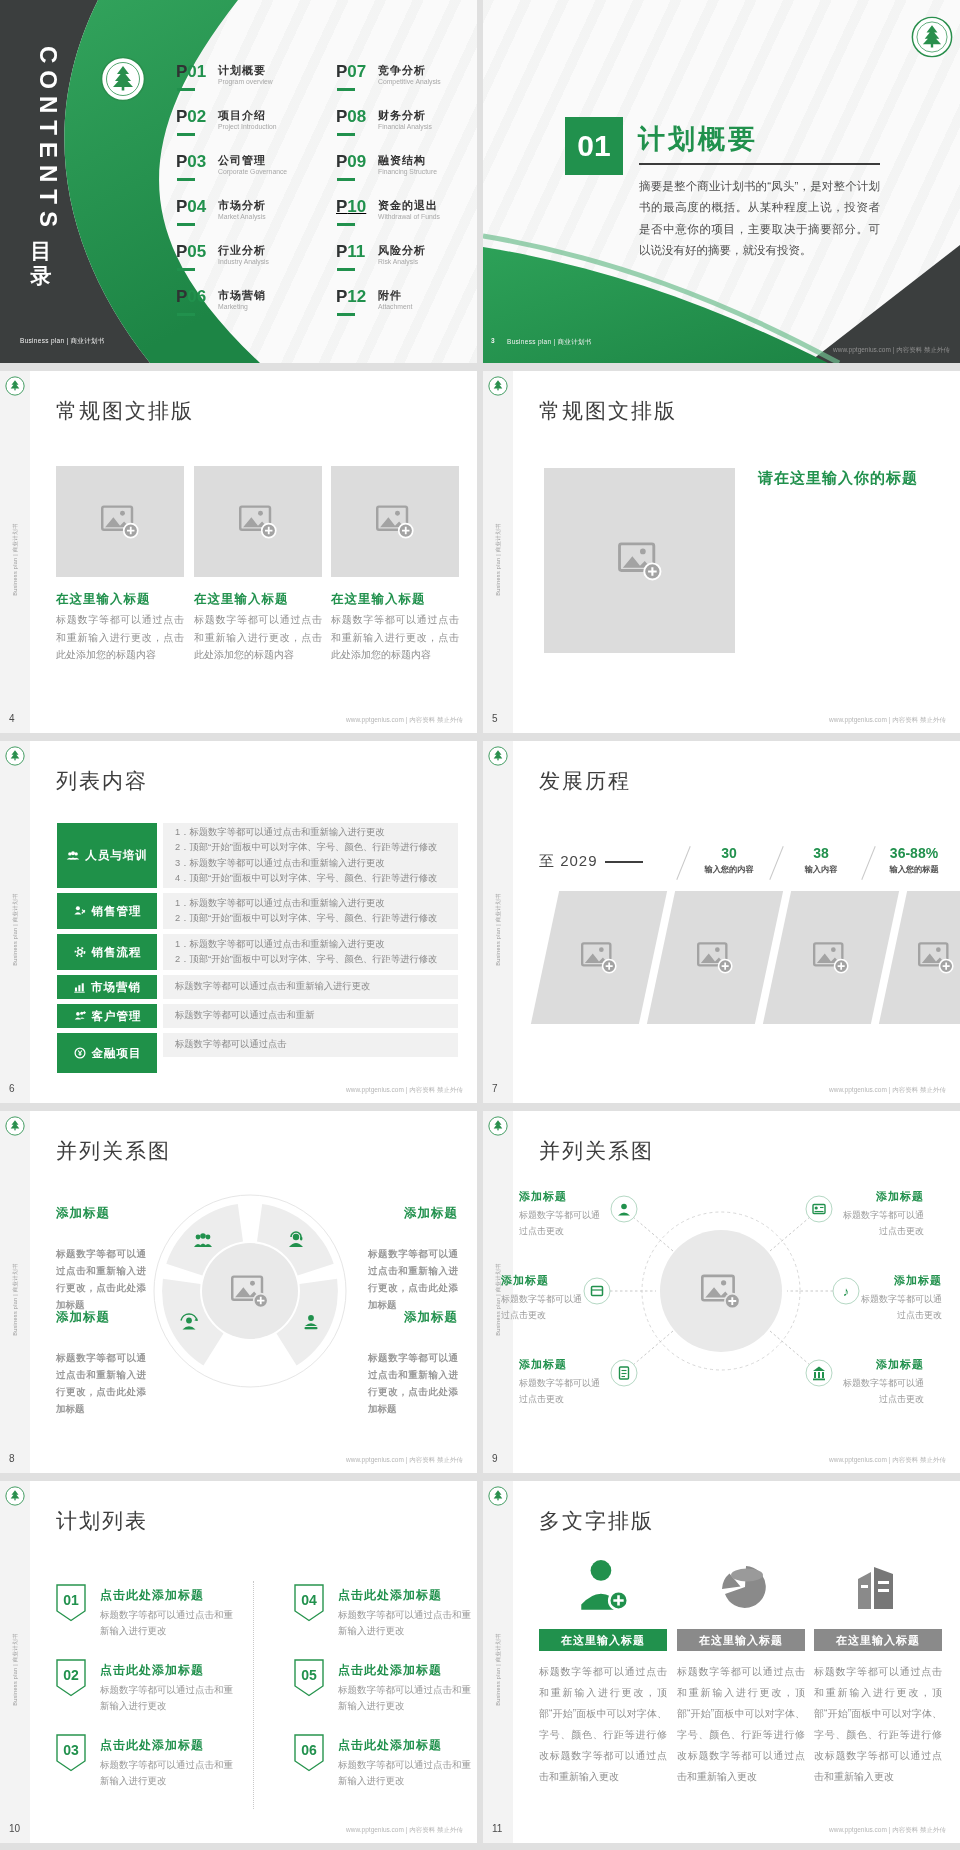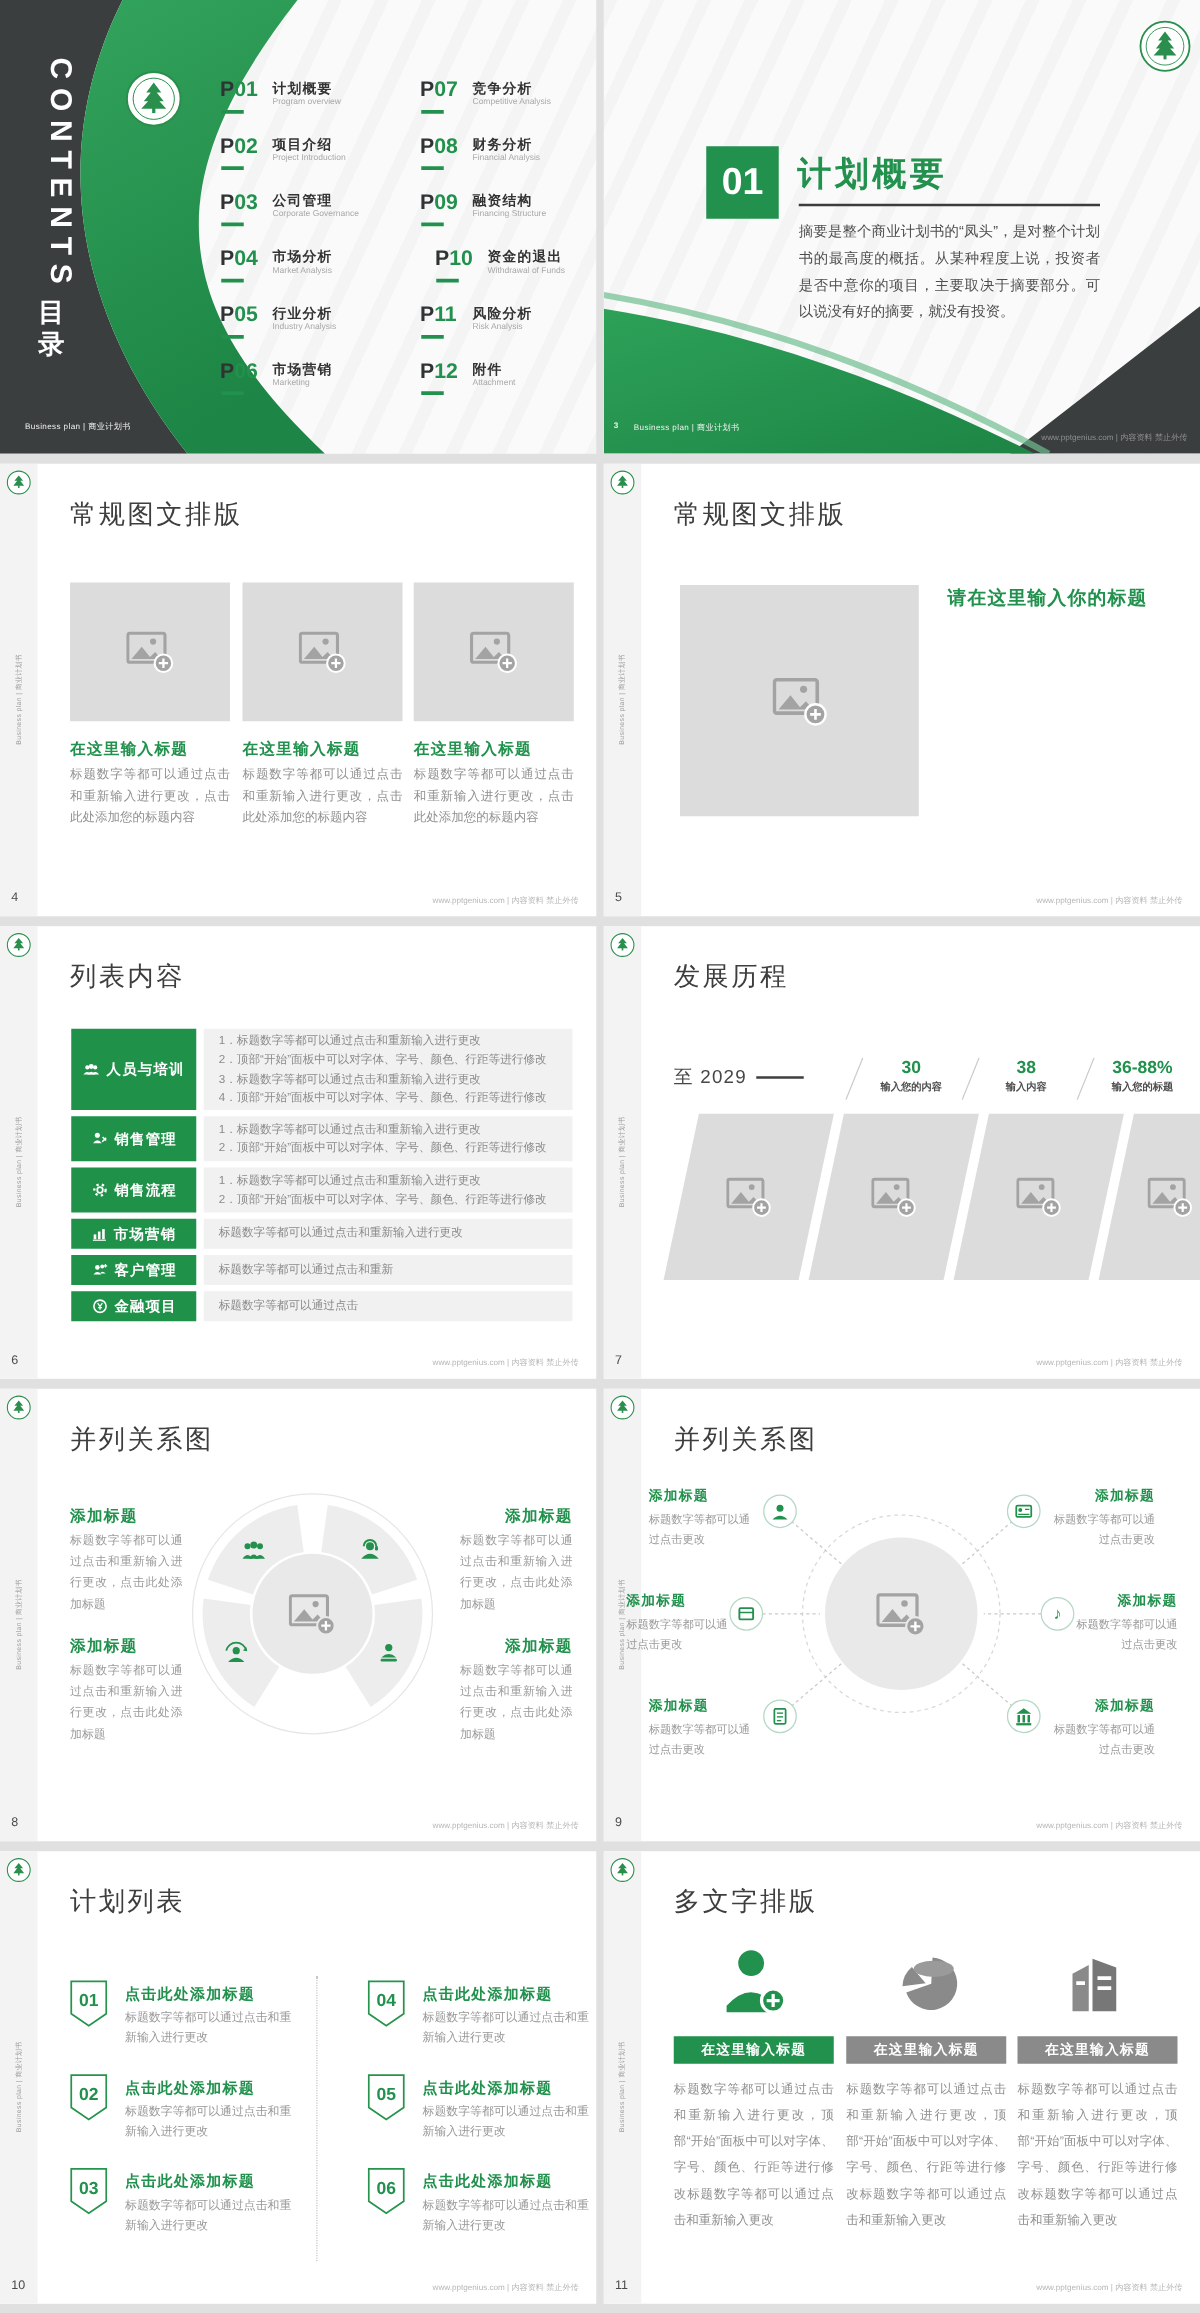--- a/index.html
+++ b/index.html
@@ -38,21 +38,21 @@
   .lline{display:block;line-height:15.5px;}
   
   .tstat{position:absolute;width:92px;text-align:center;}
   .tstat .v{font-size:14px;font-weight:bold;color:#21914d;}
   .tstat .l{font-size:8.2px;color:#4f4f4f;font-weight:bold;margin-top:3px;}
   .tsep{position:absolute;width:1px;height:36px;background:#c9c9c9;transform:rotate(22deg);}
   .pgram{position:absolute;background:#dcdcdc;display:flex;align-items:center;justify-content:center;transform:skewX(-12deg);}
   
   .pblock{position:absolute;width:90px;}
   .pblock .h{font-size:12.5px;font-weight:bold;color:#21914d;letter-spacing:1px;}
-  .pblock .b{font-size:9.5px;color:#9a9a9a;line-height:1.8;margin-top:2px;text-align:justify;}
+  .pblock .b{font-size:9.5px;color:#9a9a9a;line-height:1.8;margin-top:23px;text-align:justify;font-weight:bold;}
   .p6block{position:absolute;width:86px;}
   .p6block .h{font-size:11px;font-weight:bold;color:#21914d;letter-spacing:1px;}
   .p6block .b{font-size:9px;color:#9a9a9a;line-height:1.75;margin-top:4px;}
   .alignr{text-align:right;}
   
   .plitem .h{position:absolute;font-size:12px;font-weight:bold;color:#21914d;letter-spacing:1px;}
   .plitem .b{position:absolute;font-size:9.5px;color:#989898;line-height:1.7;width:142px;}
   
   .mcol-head{position:absolute;width:128px;height:22px;line-height:22px;text-align:center;
              color:#fff;font-size:11px;font-weight:bold;letter-spacing:1px;}
@@ -137,21 +137,21 @@
     <i class="cul"></i>
     <div class="czh">财务分析</div>
     <div class="cen">Financial Analysis</div>
   </div>
   <div class="citem" style="left:336px;top:152px;">
     <span class="cpfx">P</span><span class="cnum">09</span>
     <i class="cul"></i>
     <div class="czh">融资结构</div>
     <div class="cen">Financing Structure</div>
   </div>
-  <div class="citem" style="left:348px;top:197px;">
+  <div class="citem" style="left:336px;top:197px;text-decoration:underline;">
     <span class="cpfx">P</span><span class="cnum">10</span>
     <i class="cul"></i>
     <div class="czh">资金的退出</div>
     <div class="cen">Withdrawal of Funds</div>
   </div>
   <div class="citem" style="left:336px;top:242px;">
     <span class="cpfx">P</span><span class="cnum">11</span>
     <i class="cul"></i>
     <div class="czh">风险分析</div>
     <div class="cen">Risk Analysis</div>
@@ -339,21 +339,21 @@
       <path d="M2.5 15 Q7 9.5 11.5 15 Z"></path>
           <path d="M10 14 Q12.5 10 16.5 14 Z"></path>
       <path d="M16.2 3.2 v4 M14.2 5.2 h4" stroke="#fff" stroke-width="1.5"></path>
     </svg>
     <span>客户管理</span>
   </div>
   <div class="lpanel" style="top:263px;height:24px;">
     <span class="lline">标题数字等都可以通过点击和重新</span>
   </div>
 
-  <div class="lbtn" style="top:292px;height:24px;">
+  <div class="lbtn" style="top:292px;height:40px;">
     <svg width="14" height="14" viewBox="0 0 20 20">
       <circle cx="10" cy="10" r="7" fill="none" stroke="#fff" stroke-width="1.8"></circle>
       <path d="M7.3 6.5 L10 10.2 L12.7 6.5 M10 10.2 V14 M7.8 11.6 h4.4" stroke="#fff" stroke-width="1.5" fill="none"></path>
     </svg>
     <span>金融项目</span>
   </div>
   <div class="lpanel" style="top:292px;height:24px;">
     <span class="lline">标题数字等都可以通过点击</span>
   </div>
 </div>

